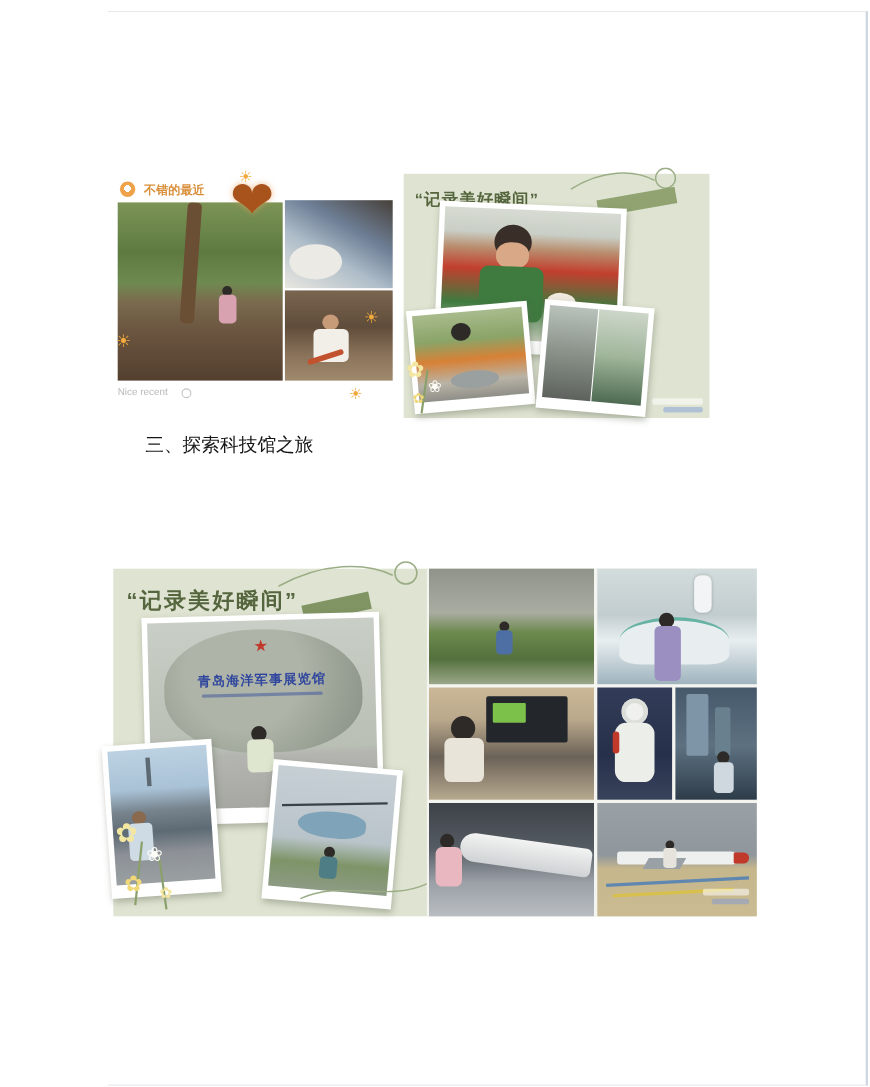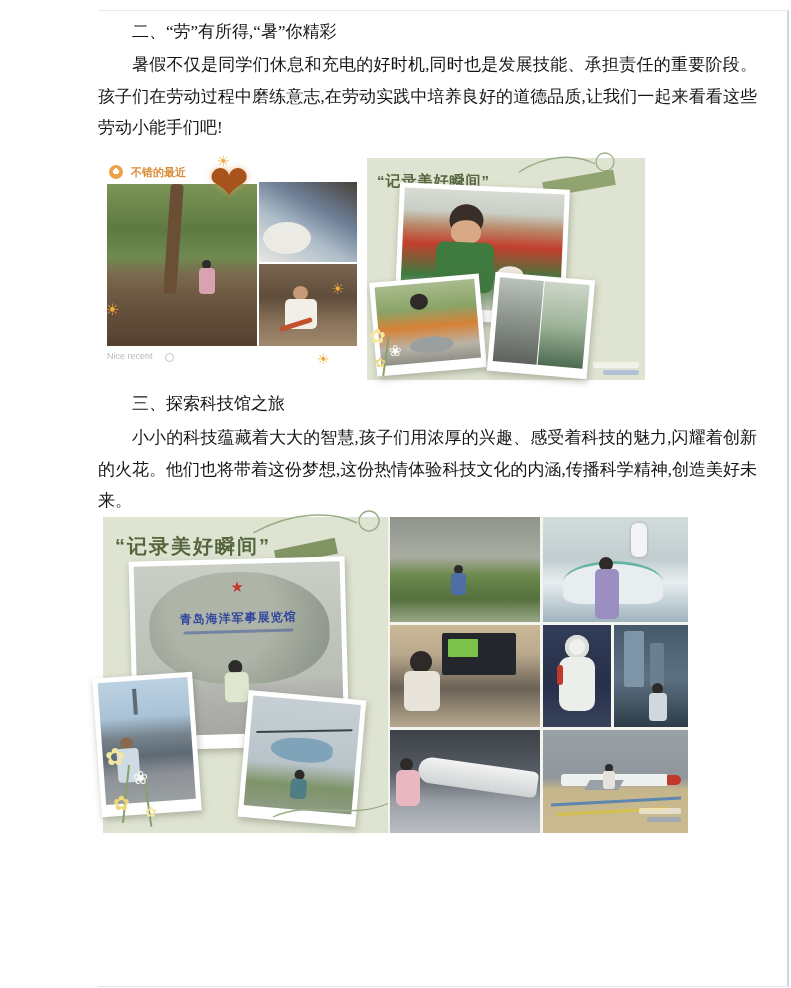--- a/index.html
+++ b/index.html
@@ -43,22 +43,20 @@
   .p-aircraft{background:linear-gradient(180deg,#3d4248 0%,#565c63 40%,#9aa0a6 70%,#b9bdc2 100%);}
   .p-jet{background:linear-gradient(180deg,#9aa1a6 0%,#8f979c 46%,#c6b68c 58%,#cbbb92 100%);}
 </style>
 </head>
 <body>
 
 <div class="canvas">
 
   <div class="frame"></div>
 
-  <h2 class="h" style="top:16px;">二、“劳”有所得,“暑”你精彩</h2>
-  <p class="para" style="top:49px;">暑假不仅是同学们休息和充电的好时机,同时也是发展技能、承担责任的重要阶段。孩子们在劳动过程中磨练意志,在劳动实践中培养良好的道德品质,让我们一起来看看这些劳动小能手们吧!</p>
 
   <div class="collage" style="left:103px;top:162px;width:259px;height:218px;background:#fff;">
     <span class="deco" style="left:6px;top:3px;width:14px;height:14px;border-radius:50%;
           background:radial-gradient(circle at 50% 45%,#fff 0 3px,#f0a24a 3px);"></span>
     <span class="deco" style="left:28px;top:3px;font-family:'Liberation Sans',sans-serif;
           font-size:11px;font-weight:700;color:#d98f3a;">不错的最近</span>
 
     <div class="ph p-orchard" style="left:4px;top:22px;width:150px;height:162px;">
       <span class="deco" style="left:60px;top:0;width:13px;height:110px;background:#6b4f35;
             border-radius:4px;transform:rotate(4deg);"></span>
@@ -120,22 +118,21 @@
 
     <span class="stem" style="left:18px;top:178px;height:40px;transform:rotate(8deg);"></span>
     <span class="daisy" style="left:2px;top:168px;font-size:20px;color:#f3e6a0;">✿</span>
     <span class="daisy" style="left:22px;top:186px;font-size:15px;color:#fdfdf6;">❀</span>
     <span class="daisy" style="left:8px;top:198px;font-size:13px;color:#f0d879;">✿</span>
 
     <span class="wm" style="left:226px;top:204px;width:46px;height:6px;"></span>
     <span class="wm" style="left:236px;top:212px;width:36px;height:5px;background:rgba(120,150,220,.45);"></span>
   </div>
 
-  <h2 class="h" style="top:389px;font-family:Liberation Mono, monospace;">三、探索科技馆之旅</h2>
-  <p class="para" style="top:422px;">小小的科技蕴藏着大大的智慧,孩子们用浓厚的兴趣、感受着科技的魅力,闪耀着创新的火花。他们也将带着这份梦想,这份热情体验科技文化的内涵,传播科学精神,创造美好未来。</p>
+  <h2 class="h" style="top:389px;">三、探索科技馆之旅</h2>
 
   <div class="collage sage" style="left:103px;top:517px;width:585px;height:316px;">
 
     <svg class="deco" style="left:150px;top:-8px;" width="140" height="30" viewBox="0 0 140 30">
       <path d="M0 24 C 40 2, 80 2, 104 14" stroke="#9aad85" stroke-width="1.4" fill="none"></path>
       <circle cx="116" cy="12" r="10" stroke="#9aad85" stroke-width="1.4" fill="none"></circle>
     </svg>
     <span class="ttl" style="left:12px;top:16px;font-size:20px;letter-spacing:2px;">“记录美好瞬间”</span>
     <span class="tape" style="left:172px;top:27px;width:62px;height:16px;transform:rotate(-12deg);
           background:rgba(118,140,86,.9);"></span>

